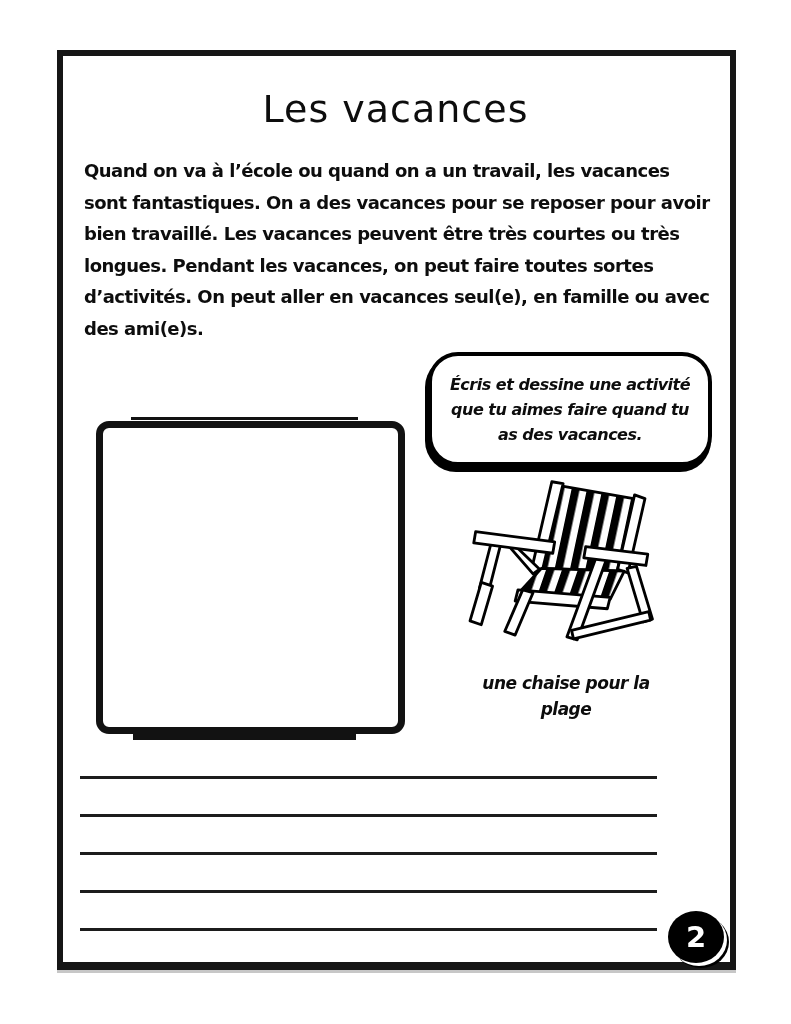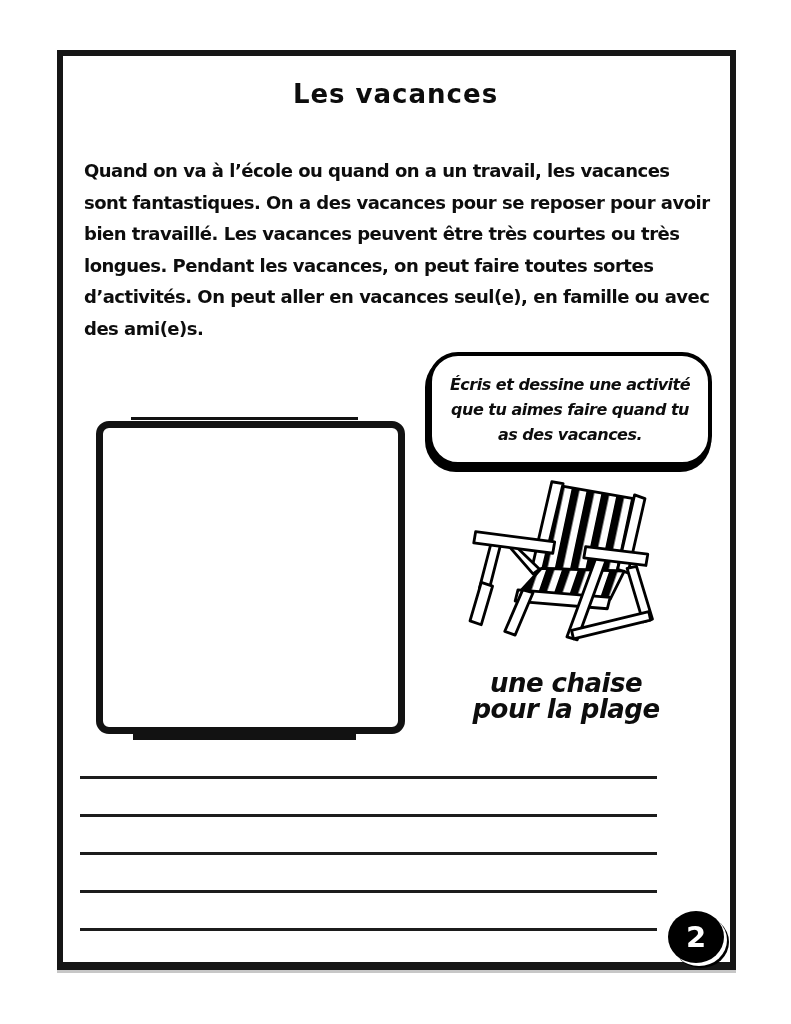--- a/index.html
+++ b/index.html
@@ -14,21 +14,21 @@
   .frame{
     position:absolute;left:57px;top:50px;width:679px;height:920px;
     border:6px solid #161616;border-bottom-width:8px;
     box-sizing:border-box;
     box-shadow:0 3px 0 #c7c7c7;
     background:#fff;
   }
   .page-title{
     position:absolute;left:0;right:0;top:62px;
     text-align:center;
-    font-size:26px;font-weight:bold;letter-spacing:1px;
+    font-size:38px;font-weight:normal;letter-spacing:1px;
   }
   .intro{
     position:absolute;left:84px;top:137px;width:630px;
     font-size:18px;font-weight:bold;line-height:31.5px;
     letter-spacing:-0.5px;
   }
   .bubble{
     position:absolute;left:428px;top:352px;width:284px;height:114px;
     box-sizing:border-box;
     border:4px solid #000;border-radius:30px;
@@ -55,21 +55,21 @@
   .drawbox::after{ 
     content:"";position:absolute;left:30px;right:42px;bottom:-13px;height:7px;background:#121212;
   }
   .chair{
     position:absolute;left:466px;top:478px;width:198px;height:174px;
   }
   .caption{
     position:absolute;left:457px;top:670px;width:218px;
     text-align:center;
     font-style:italic;font-weight:bold;
-    font-size:26px;line-height:26px;
+    font-size:17px;line-height:26px;
     letter-spacing:-0.5px;
   }
   .writing-lines{
     position:absolute;left:80px;top:776px;width:577px;
     display:flex;flex-direction:column;gap:35px;
   }
   .wline{height:3px;background:#1c1c1c;}
   .page-badge{
     position:absolute;left:668px;top:911px;width:56px;height:52px;
     background:#000;border-radius:50%;

